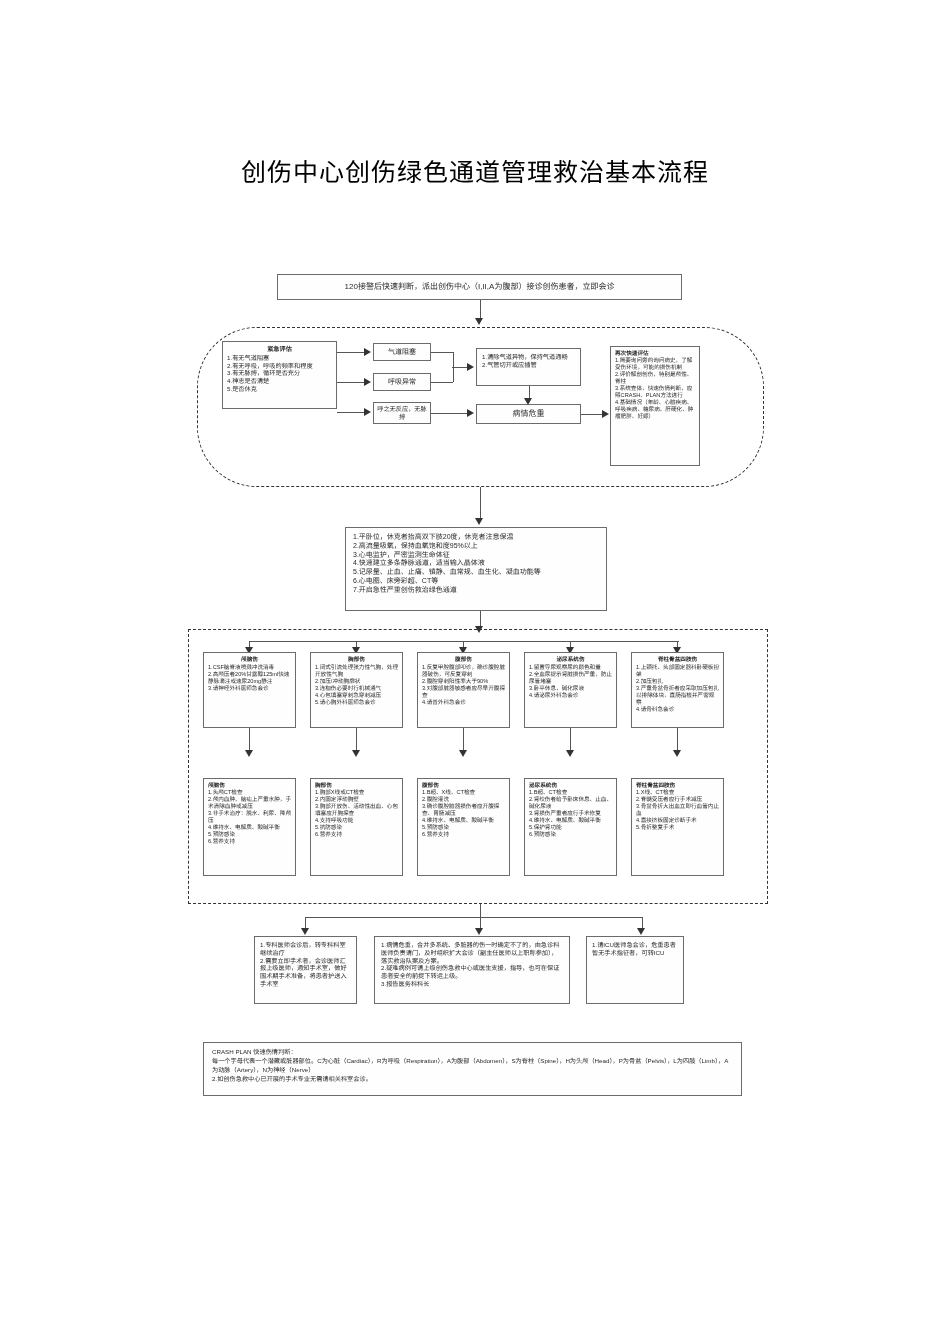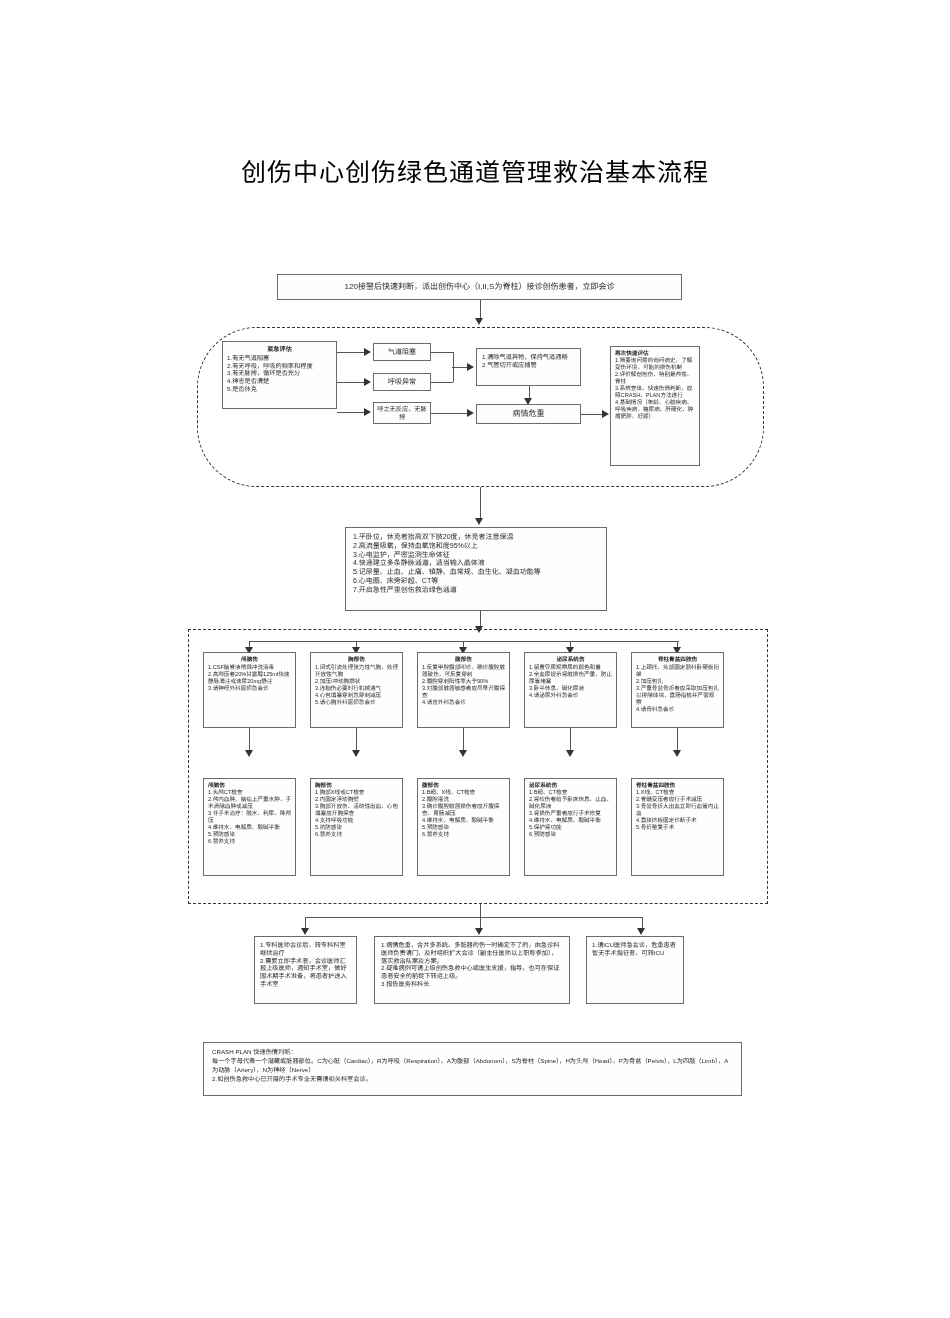--- a/index.html
+++ b/index.html
@@ -74,21 +74,21 @@
   .t8{font-size:8px;}
 </style>
 </head>
 <body>
 
 <div class="page">
 
   <div class="title">创伤中心创伤绿色通道管理救治基本流程</div>
 
   <div class="box ctr t8" style="left:277px; top:274px; width:405px; height:26px; padding:0 6px;">
-    <span>120接警后快速判断，派出创伤中心（I,II,S为脊柱）接诊创伤患者，立即会诊</span>
+    <span>120接警后快速判断，派出创伤中心（I,II,A为腹部）接诊创伤患者，立即会诊</span>
   </div>
 
   <div class="ln-v" style="left:479.5px; top:300px; height:20px;"></div>
   <div class="arrow-d" style="left:475px; top:318px;"></div>
 
   <div class="dashgroup rounded" style="left:197px; top:327px; width:567px; height:160px;"></div>
 
   <div class="box t65" style="left:222px; top:341px; width:115px; height:68px; padding:3px 4px;">
     <span class="bt">紧急评估</span>
     <span class="ln">1.有无气道阻塞</span>

